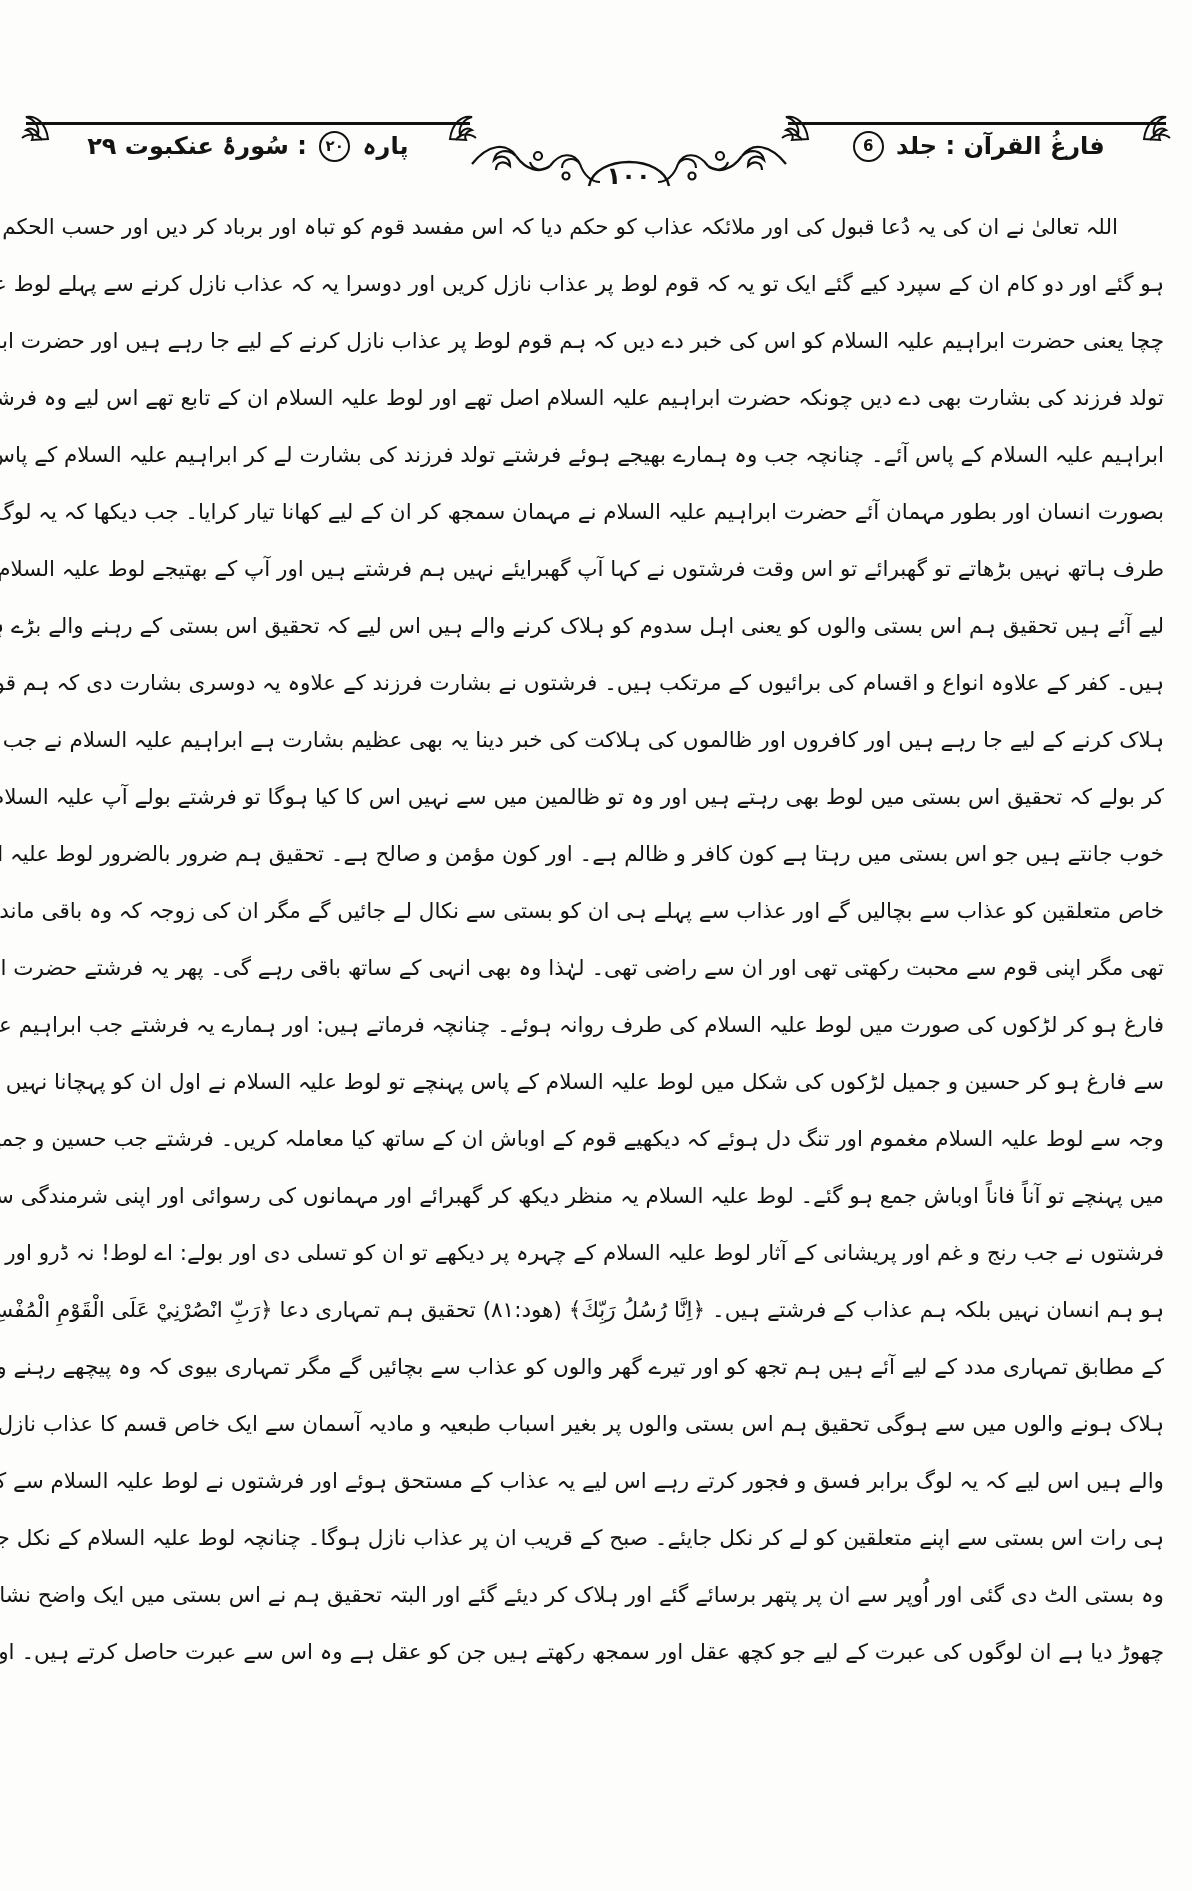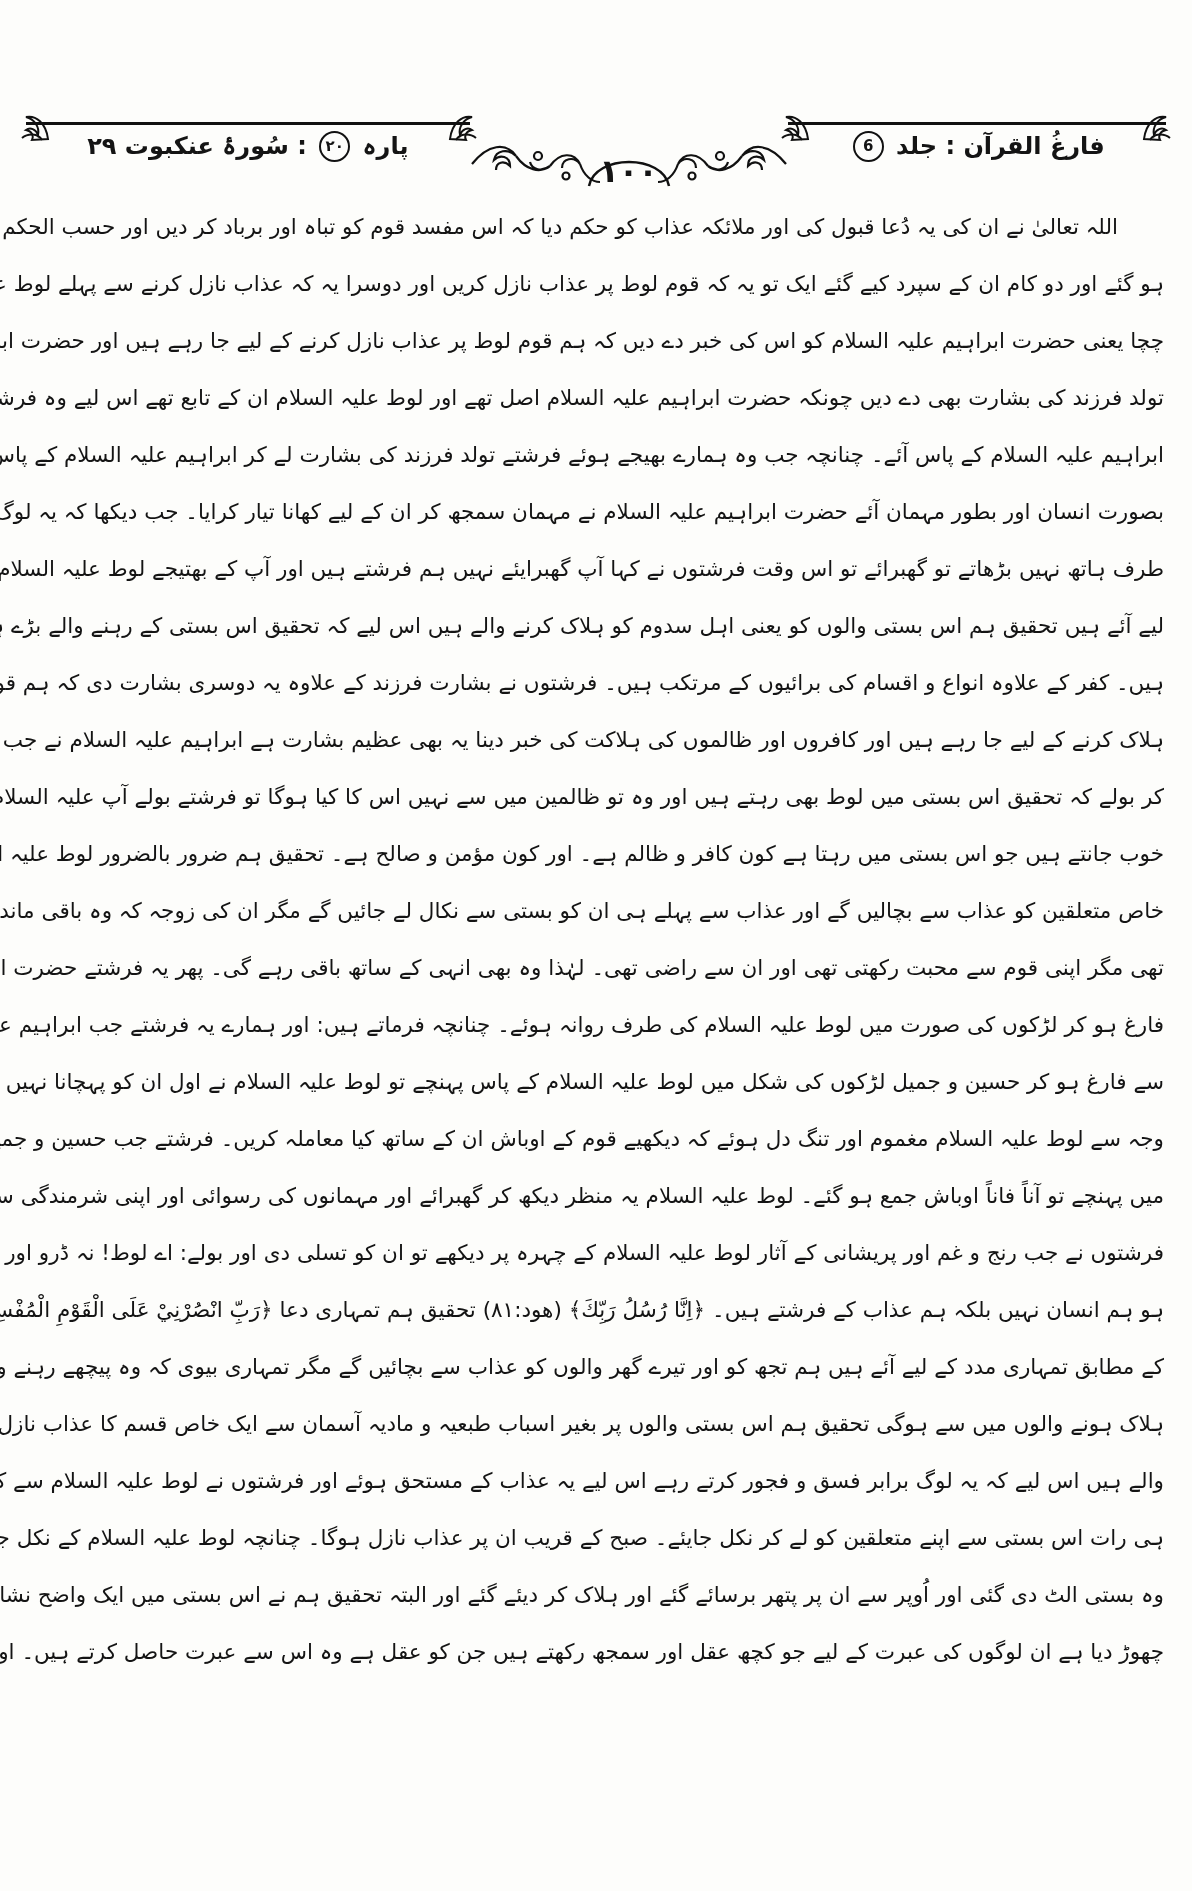--- a/index.html
+++ b/index.html
@@ -26,21 +26,21 @@
     font-weight:bold;
     font-size:24px;
     white-space:nowrap;
   }
   .hdr-center{
     position:relative;flex:0 0 318px;height:70px;
     display:flex;align-items:flex-end;justify-content:center;
   }
   .hdr-center .pageno{
     position:absolute;bottom:2px;left:50%;transform:translateX(-50%);
-    font-size:32px;font-weight:bold;letter-spacing:1px;
+    font-size:24px;font-weight:bold;letter-spacing:1px;
   }
   .badge{
     display:inline-flex;align-items:center;justify-content:center;
     width:27px;height:27px;
     border:2.5px solid #111;border-radius:50%;
     font-size:15px;font-weight:bold;
     vertical-align:middle;
     margin:0 4px;
     line-height:1;
   }

